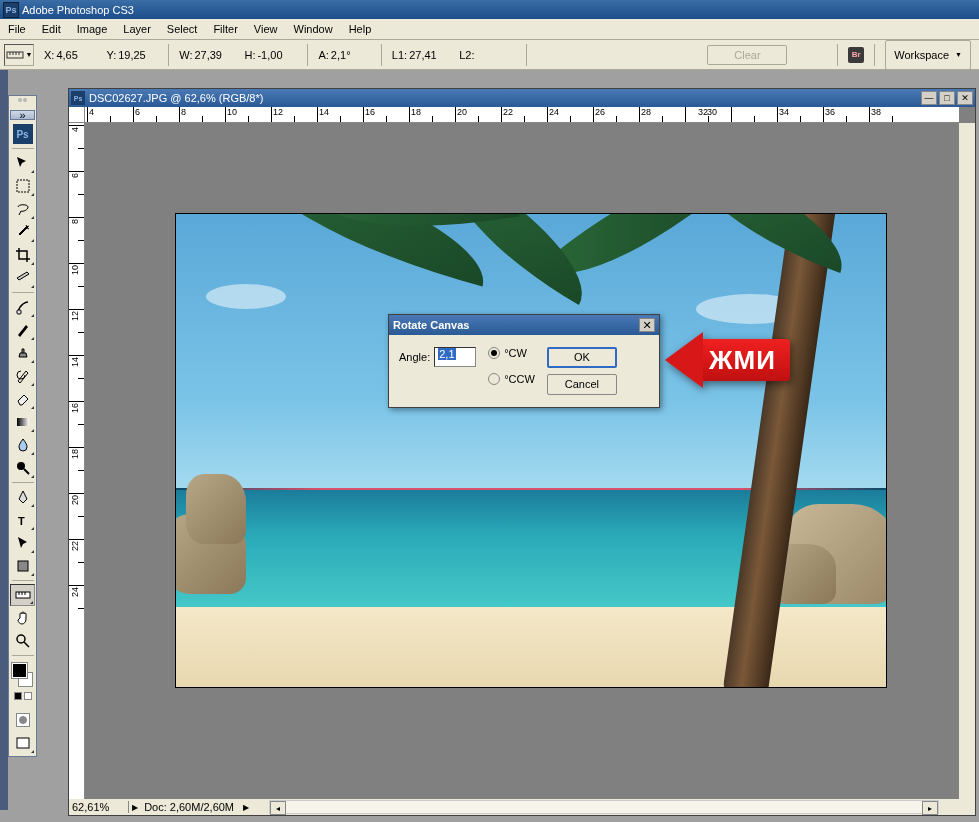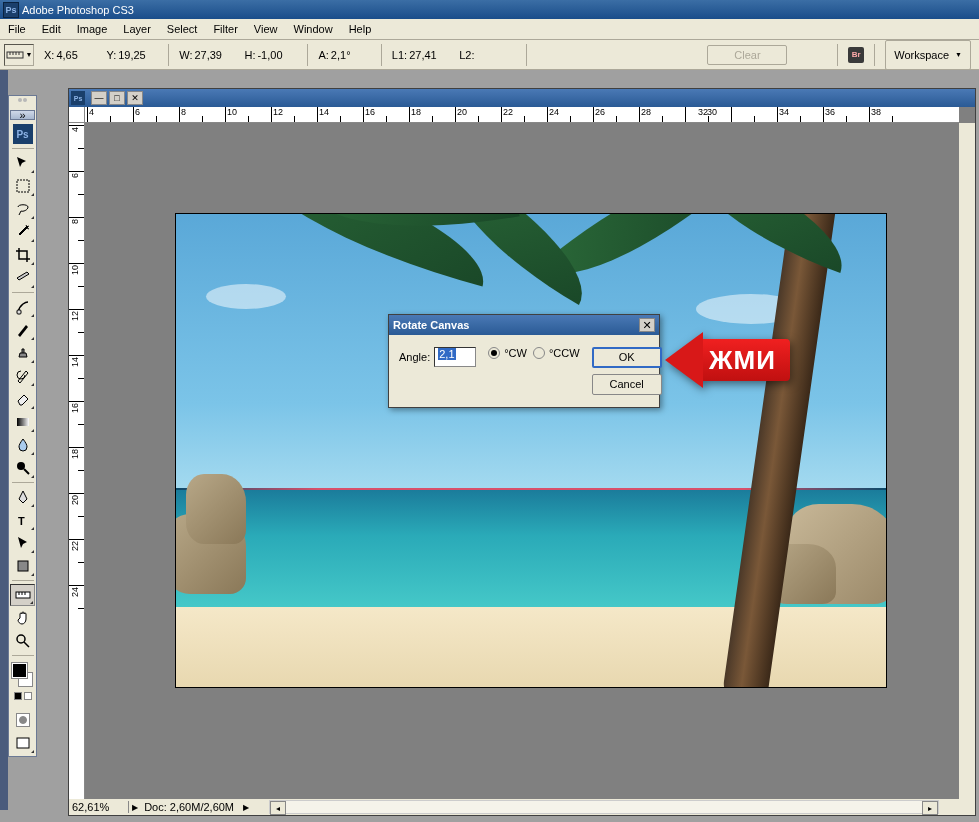--- a/index.html
+++ b/index.html
@@ -91,21 +91,21 @@
 .sb-corner{position:absolute;right:0;bottom:0;width:16px;height:16px;background:#ece9d8;}
 
 
 .dialog { position:absolute; left:388px; top:314px; width:272px; background:#ece9d8; border:1px solid #404040; box-shadow:2px 2px 6px rgba(0,0,0,0.4); z-index:50;}
 .dialog .dlg-title{ height:20px; background:linear-gradient(#4a79b5,#2a5a95); color:#fff; display:flex; align-items:center; padding:0 4px; font-weight:bold;}
 .dialog .dlg-title .close{ margin-left:auto; width:16px; height:14px; background:#d4d0c8; color:#000; border:1px solid #888; display:flex; align-items:center; justify-content:center; cursor:pointer;font-weight:normal;}
 .dialog .body{ padding:12px 10px; display:flex; gap:12px; align-items:flex-start;}
 .angle-group{display:flex;align-items:center;gap:4px;}
 .angle-input{width:42px; height:20px; border:1px inset #888; background:#fff; padding:0 3px;}
 .angle-input span{background:#316ac5;color:#fff;padding:0 1px;}
-.radios{display:flex;flex-direction:row;gap:6px;}
+.radios{display:flex;flex-direction:column;gap:14px;}
 .radio{display:flex;align-items:center;gap:4px;cursor:pointer;}
 .radio .rb{width:12px;height:12px;border:1px solid #888;border-radius:50%;display:inline-flex;align-items:center;justify-content:center;}
 .radio .rb.checked::after{content:"";width:6px;height:6px;background:#000;border-radius:50%;}
 .btns{display:flex;flex-direction:column;gap:6px;}
 .dlg-btn{width:70px;height:21px;border:1px solid #888;background:#ece9d8;border-radius:2px;cursor:pointer;text-align:center;line-height:19px;}
 .dlg-btn.default{border:2px solid #316ac5;line-height:17px;}
 
 
 .arrow-ann{position:absolute;left:665px;top:332px;z-index:60;display:flex;align-items:center;filter:drop-shadow(2px 3px 4px rgba(0,0,0,0.5));}
 .arrow-head{width:0;height:0;border-top:28px solid transparent;border-bottom:28px solid transparent;border-right:38px solid #d81818;}
@@ -361,20 +361,21 @@
         <rect x="2" y="3" width="12" height="10" fill="#fff" stroke="#000"></rect>
       </svg>
       <span class="tri"></span>
     </div>
 </div>
 
 <div class="workarea">
   <div class="docwin">
     <div class="doc-title">
       <div class="ps-mini">Ps</div>
+      <div class="tt">DSC02627.JPG @ 62,6% (RGB/8*)</div>
       <div class="wbtn">—</div>
       <div class="wbtn">□</div>
       <div class="wbtn">✕</div>
     </div>
     <div class="ruler-corner"></div>
     <div class="ruler-h" id="rh">
         <div class="tick major" style="left: 2px;"></div>
         <div class="lbl" style="left: 4px;">4</div>
         <div class="tick" style="left: 25px;"></div>
         <div class="tick major" style="left: 48px;"></div>

